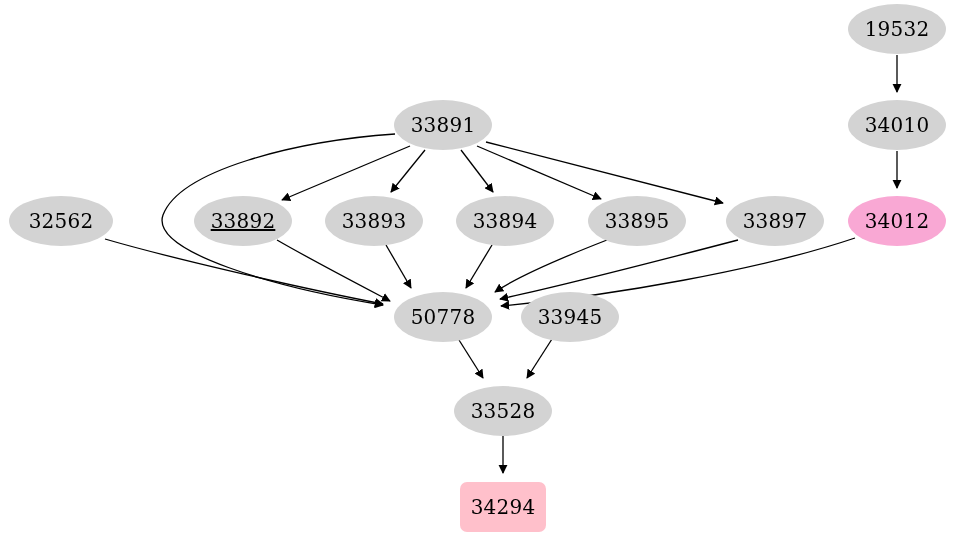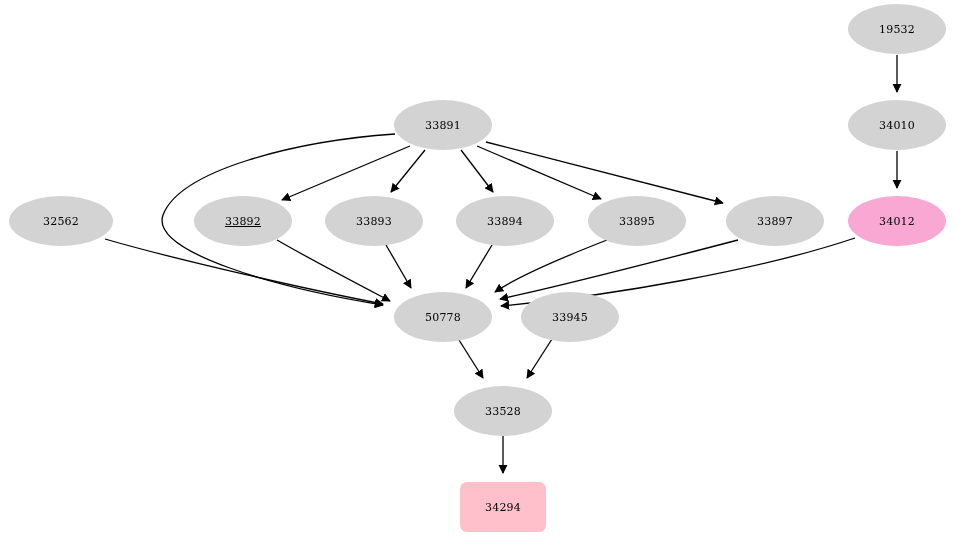--- a/index.html
+++ b/index.html
@@ -22,21 +22,21 @@
     width: 959px;
     height: 539px;
   }
   .node {
     position: absolute;
     display: flex;
     align-items: center;
     justify-content: center;
     box-sizing: border-box;
     color: #000000;
-    font-size: 11px;
+    font-size: 20px;
     line-height: 1;
     letter-spacing: 0.2px;
     white-space: nowrap;
     user-select: none;
   }
   .node.ellipse {
     border-radius: 50%;
     background: #d3d3d3;
   }
   .node.box {

